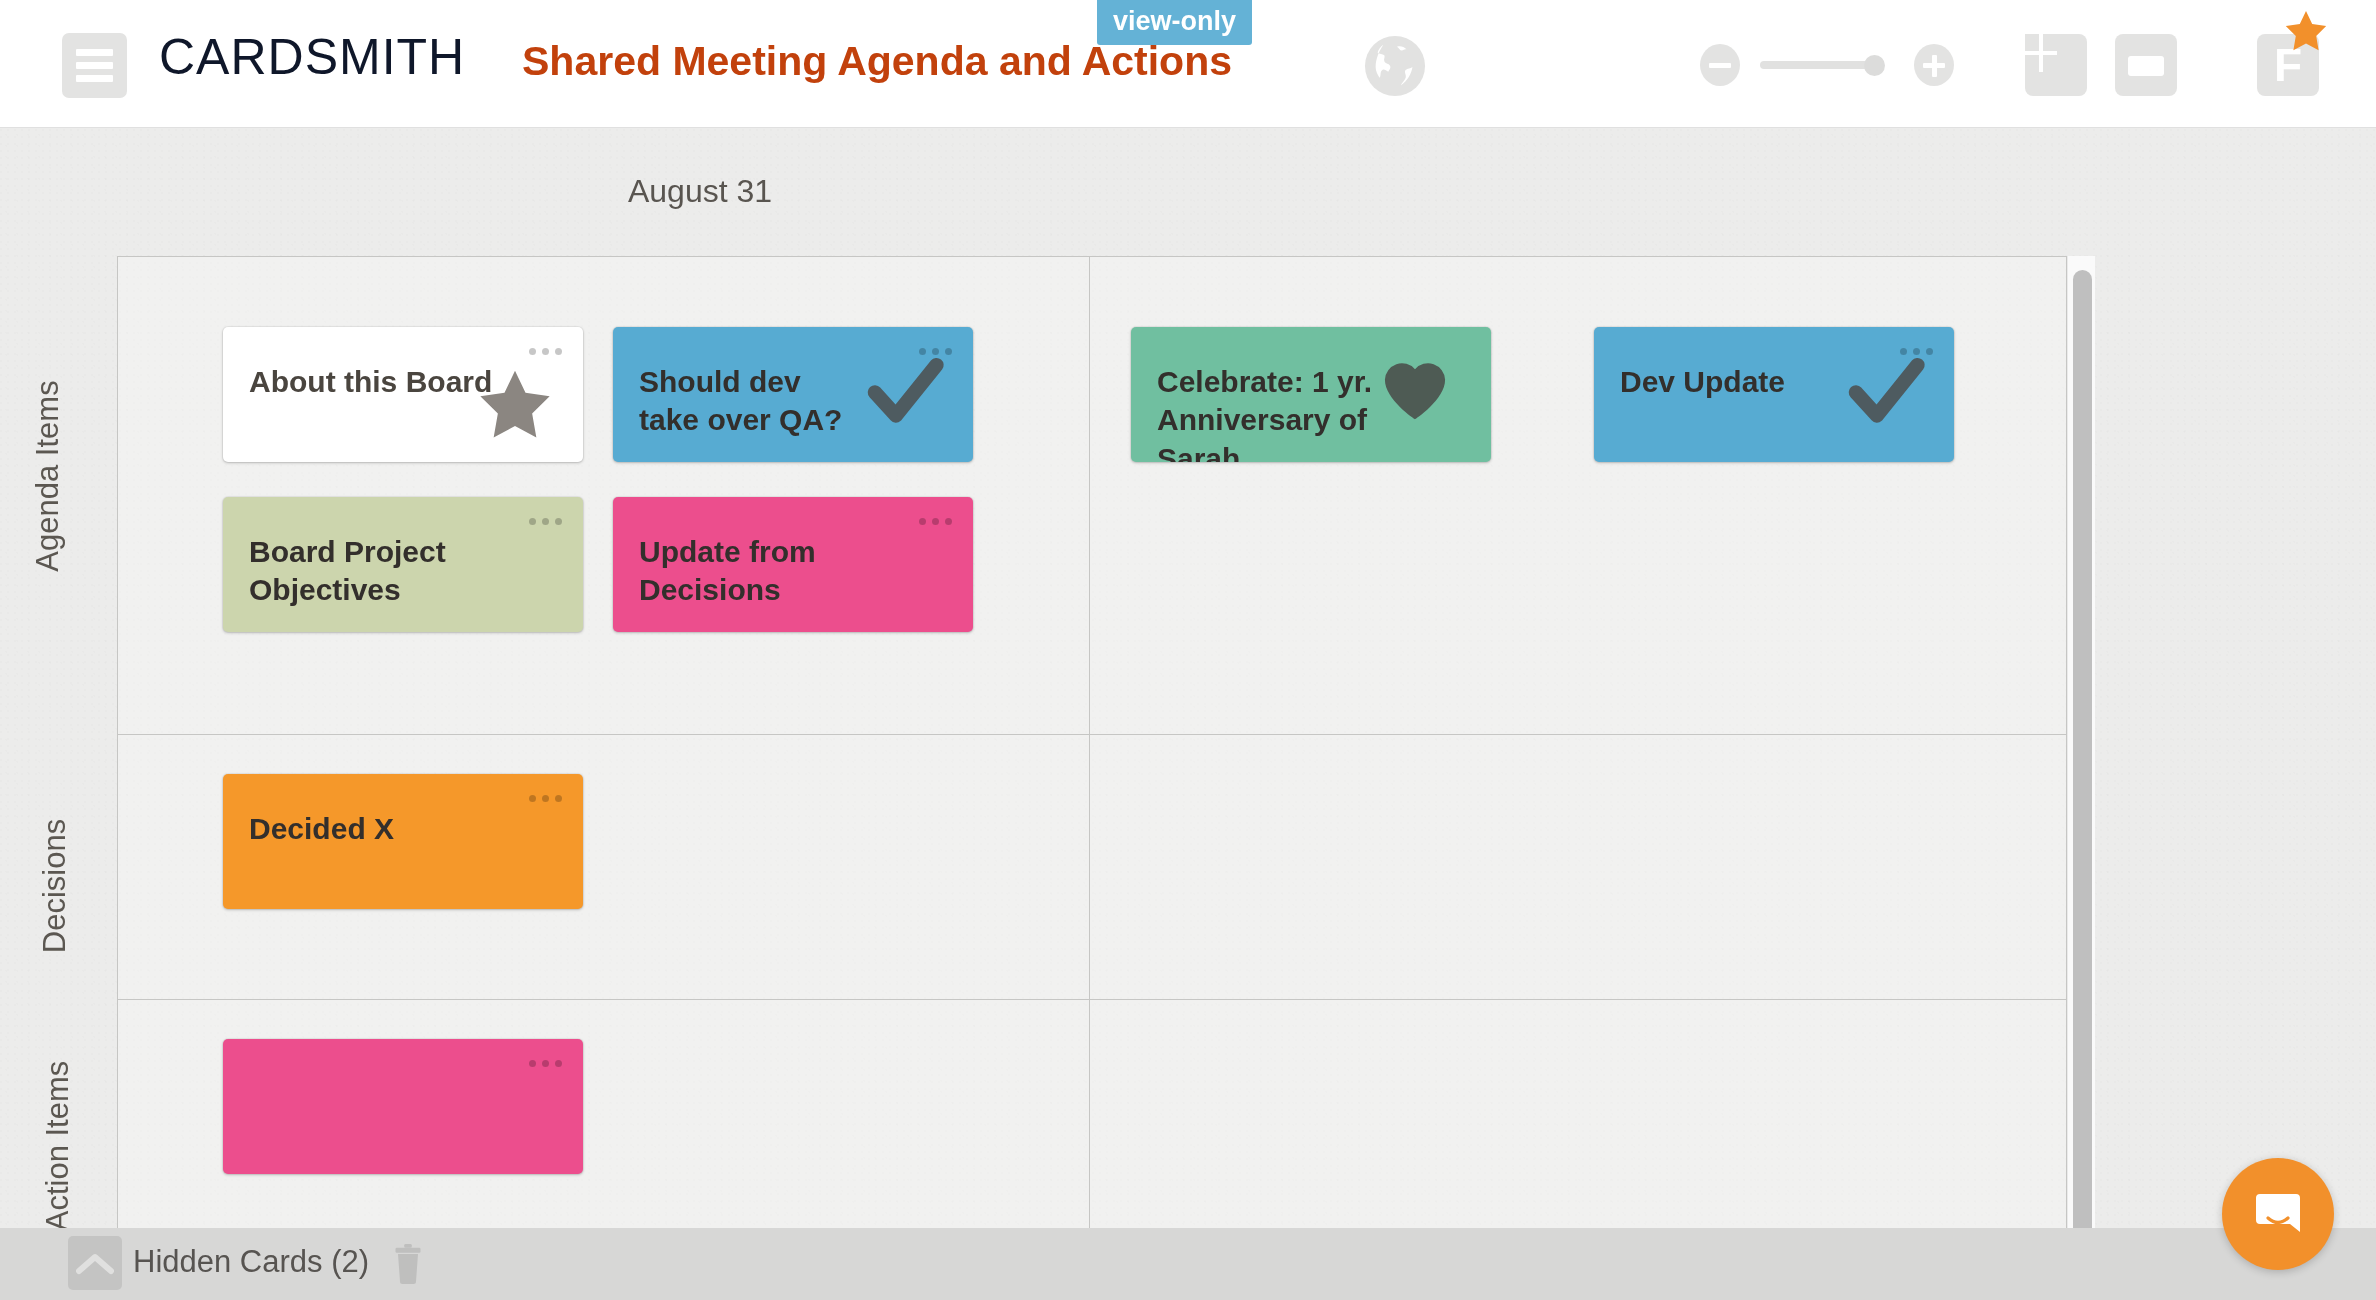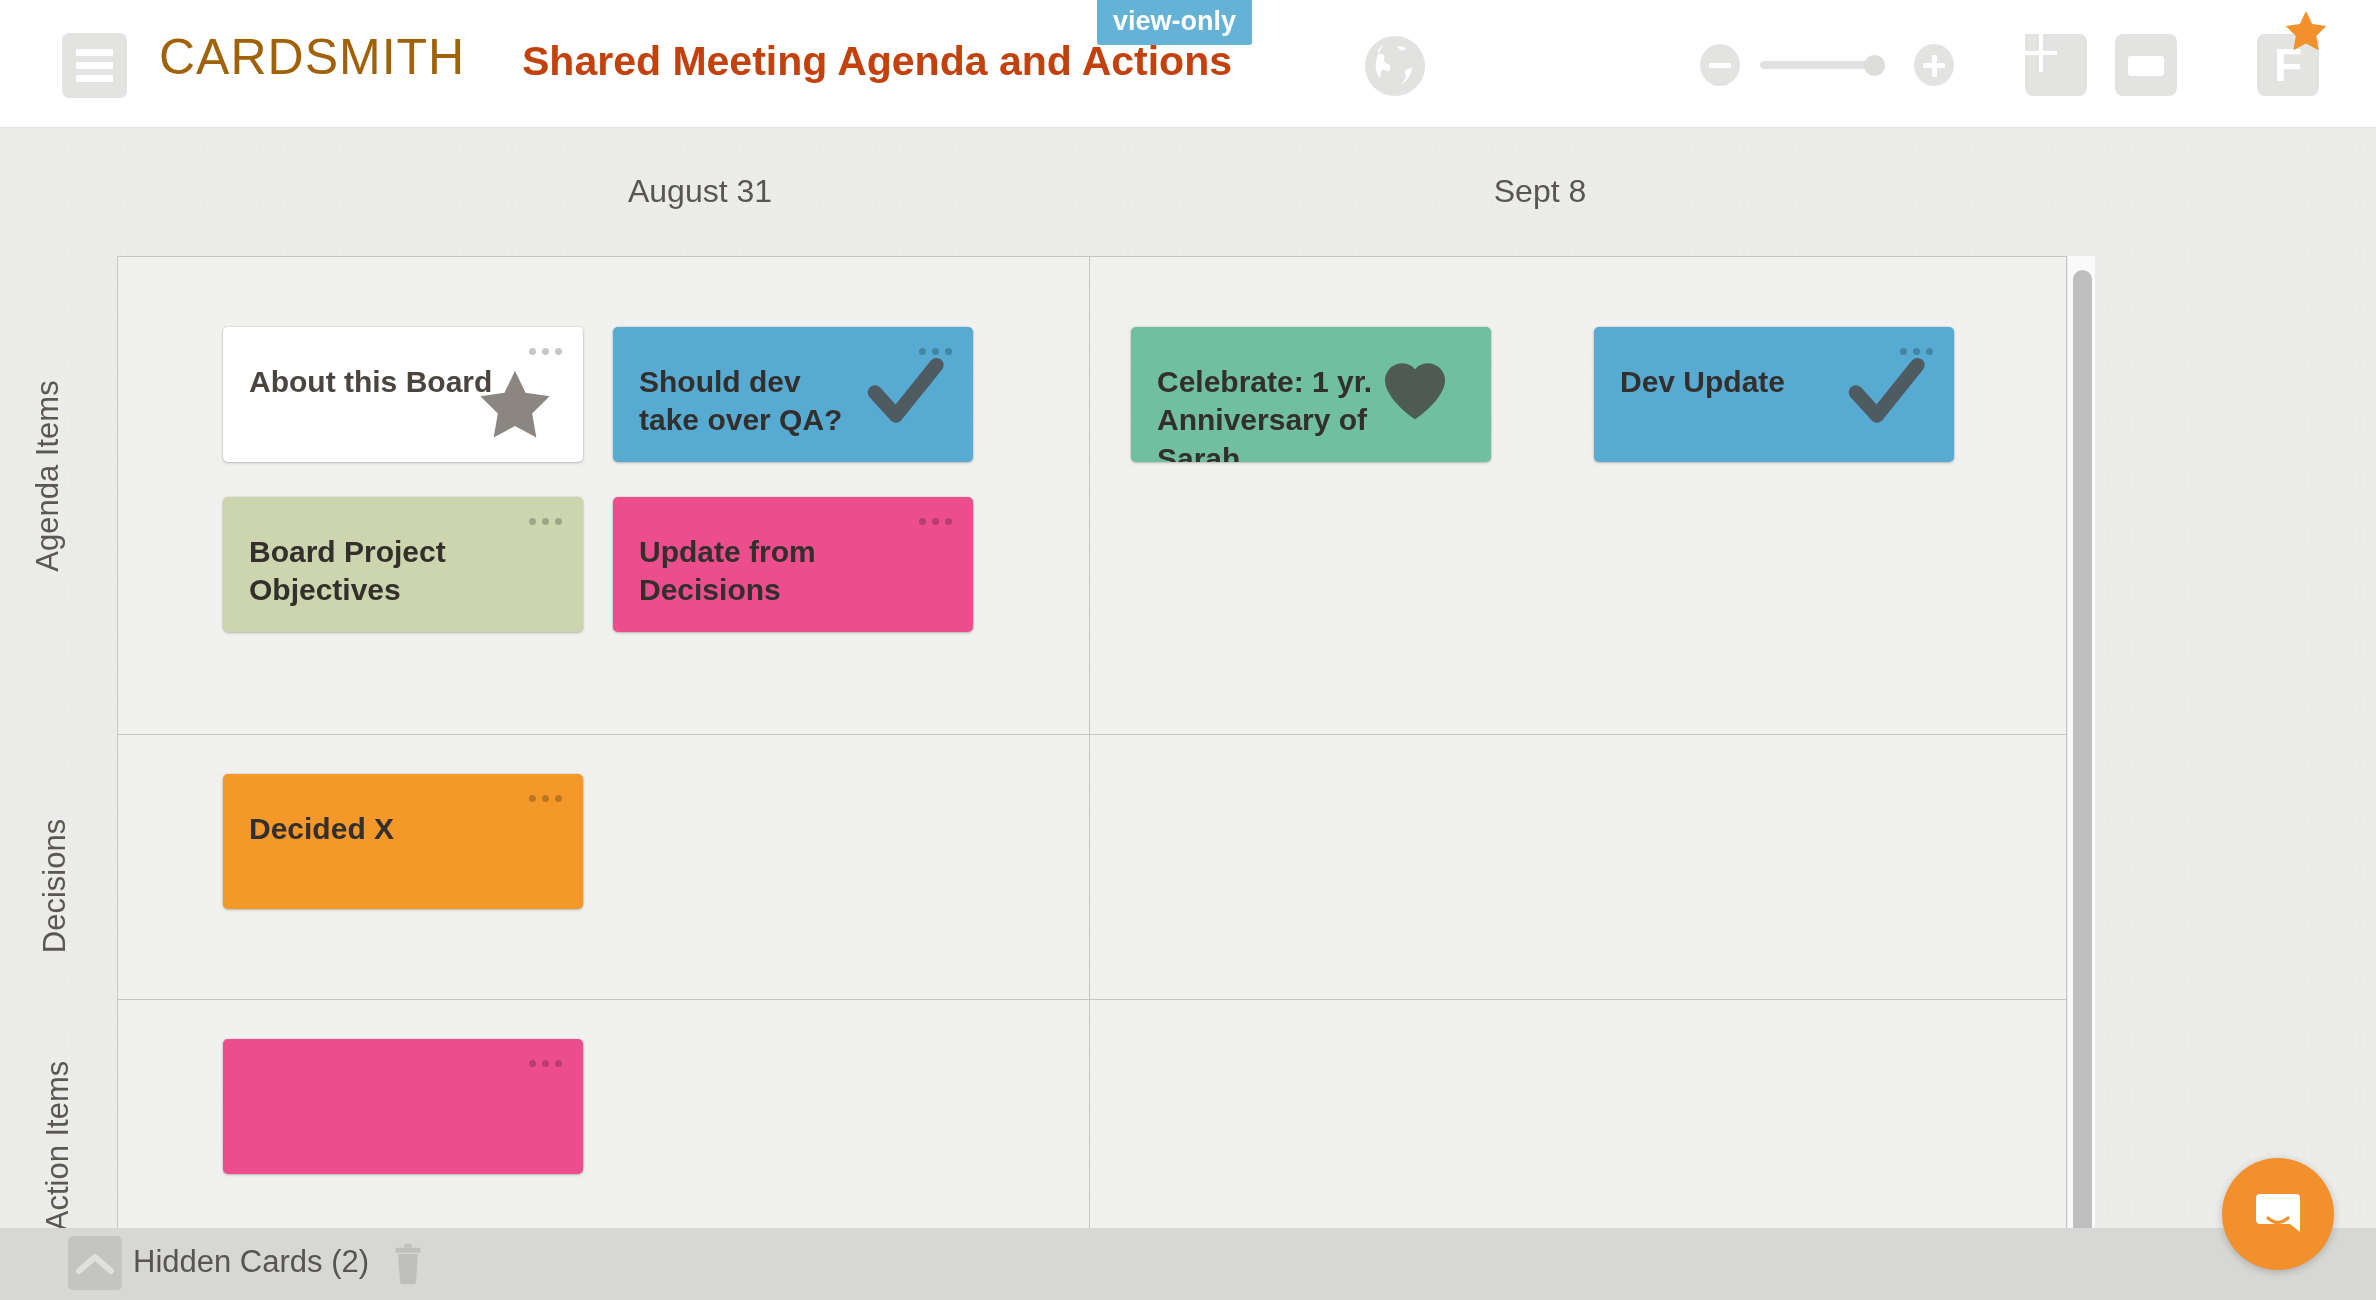--- a/index.html
+++ b/index.html
@@ -29,21 +29,21 @@
     position: absolute; left: 14px; width: 37px; height: 7px;
     background: #ffffff; border-radius: 1px;
   }
   .hamburger i:nth-child(1) { top: 16px; }
   .hamburger i:nth-child(2) { top: 29px; }
   .hamburger i:nth-child(3) { top: 42px; }
 
   .brand {
     position: absolute; left: 159px; top: 28px;
     font-size: 50px; letter-spacing: 1px;
-    color: #a16207;
+    color: #0f172a;
     font-family: "Liberation Sans", sans-serif;
     font-weight: 400;
     white-space: nowrap;
   }
 
   .board-title {
     position: absolute; left: 522px; top: 38px;
     font-size: 41px; font-weight: bold;
     color: #c2410c;
     white-space: nowrap;
@@ -289,21 +289,20 @@
       <div class="letter">F</div>
     </div>
     <svg class="fav-star" viewBox="0 0 24 24">
       <path fill="#f2902b" d="M12 1.5l3.1 6.5 7 1-5 5 1.2 7.1-6.3-3.4-6.3 3.4 1.2-7.1-5-5 7-1z"></path>
     </svg>
   </div>
 
   <div class="board">
 
     <div class="col-header c0">August 31</div>
-    <div class="col-header c1">Sept 8</div>
 
     <div class="row-label rl-agenda">
       <span>Agenda Items</span>
     </div>
     <div class="row-label rl-decision">
       <span>Decisions</span>
     </div>
     <div class="row-label rl-action">
       <span>Action Items</span>
     </div>

